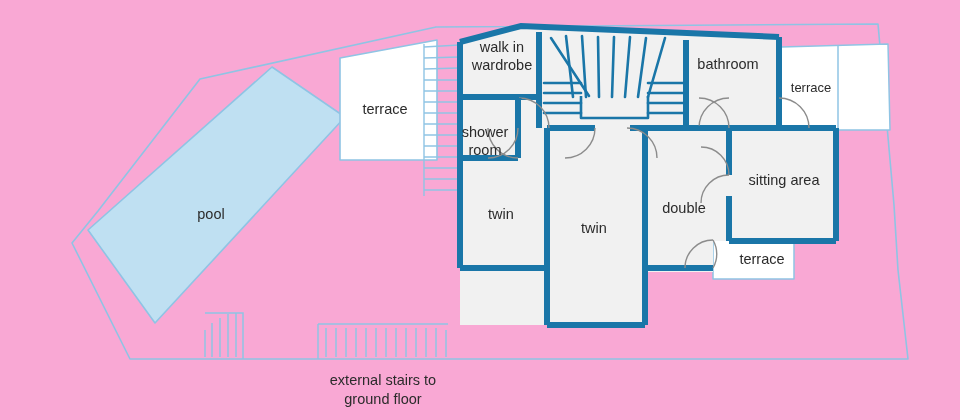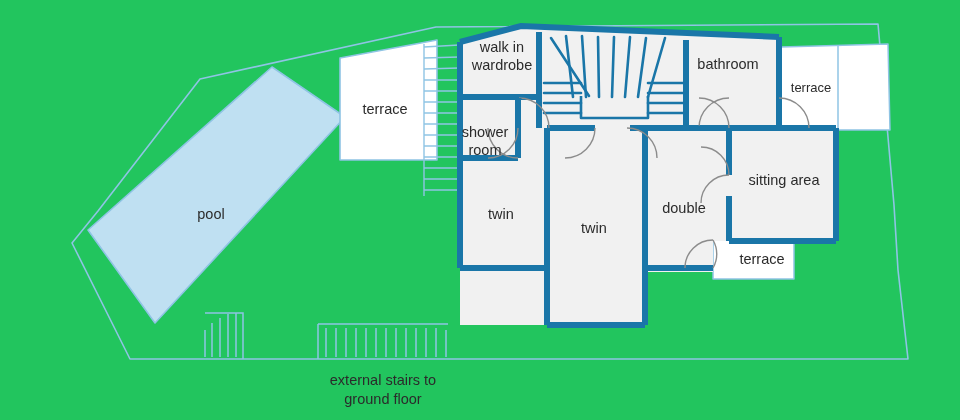--- a/index.html
+++ b/index.html
@@ -11,21 +11,21 @@
   body {
     width: 960px;
     height: 420px;
     overflow: hidden;
     font-family: "Liberation Sans", "DejaVu Sans", sans-serif;
   }
   #plan-root {
     position: relative;
     width: 960px;
     height: 420px;
-    background: #22c55e;
+    background: #f9a8d4;
   }
   #floorplan-svg {
     position: absolute;
     left: 0;
     top: 0;
     width: 960px;
     height: 420px;
     display: block;
   }
   .lbl {

